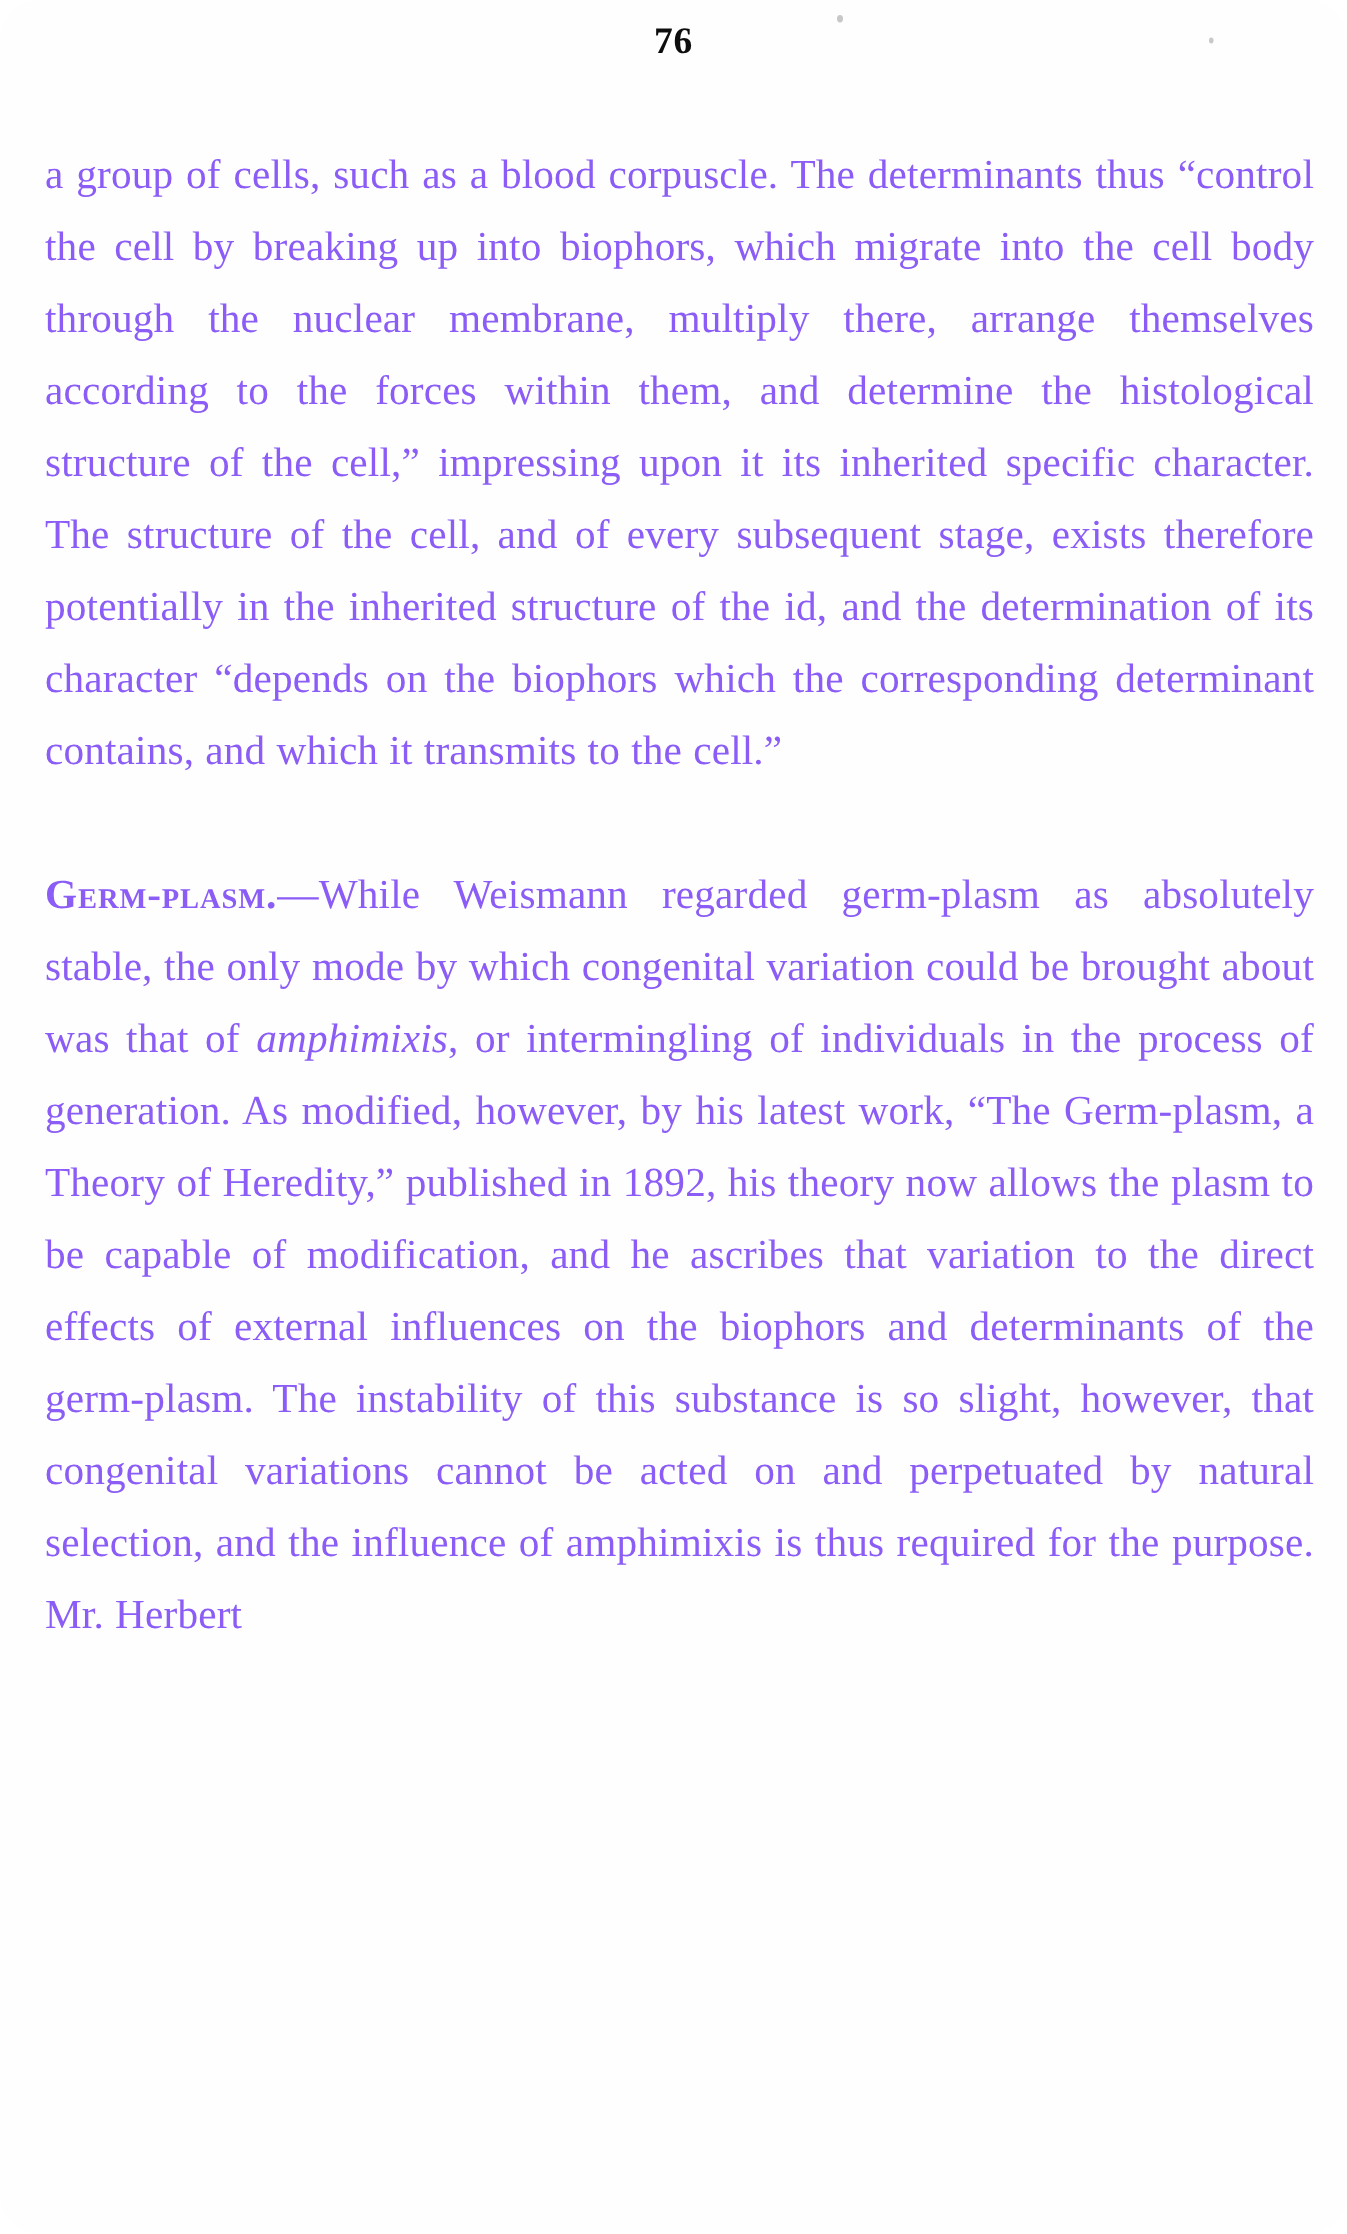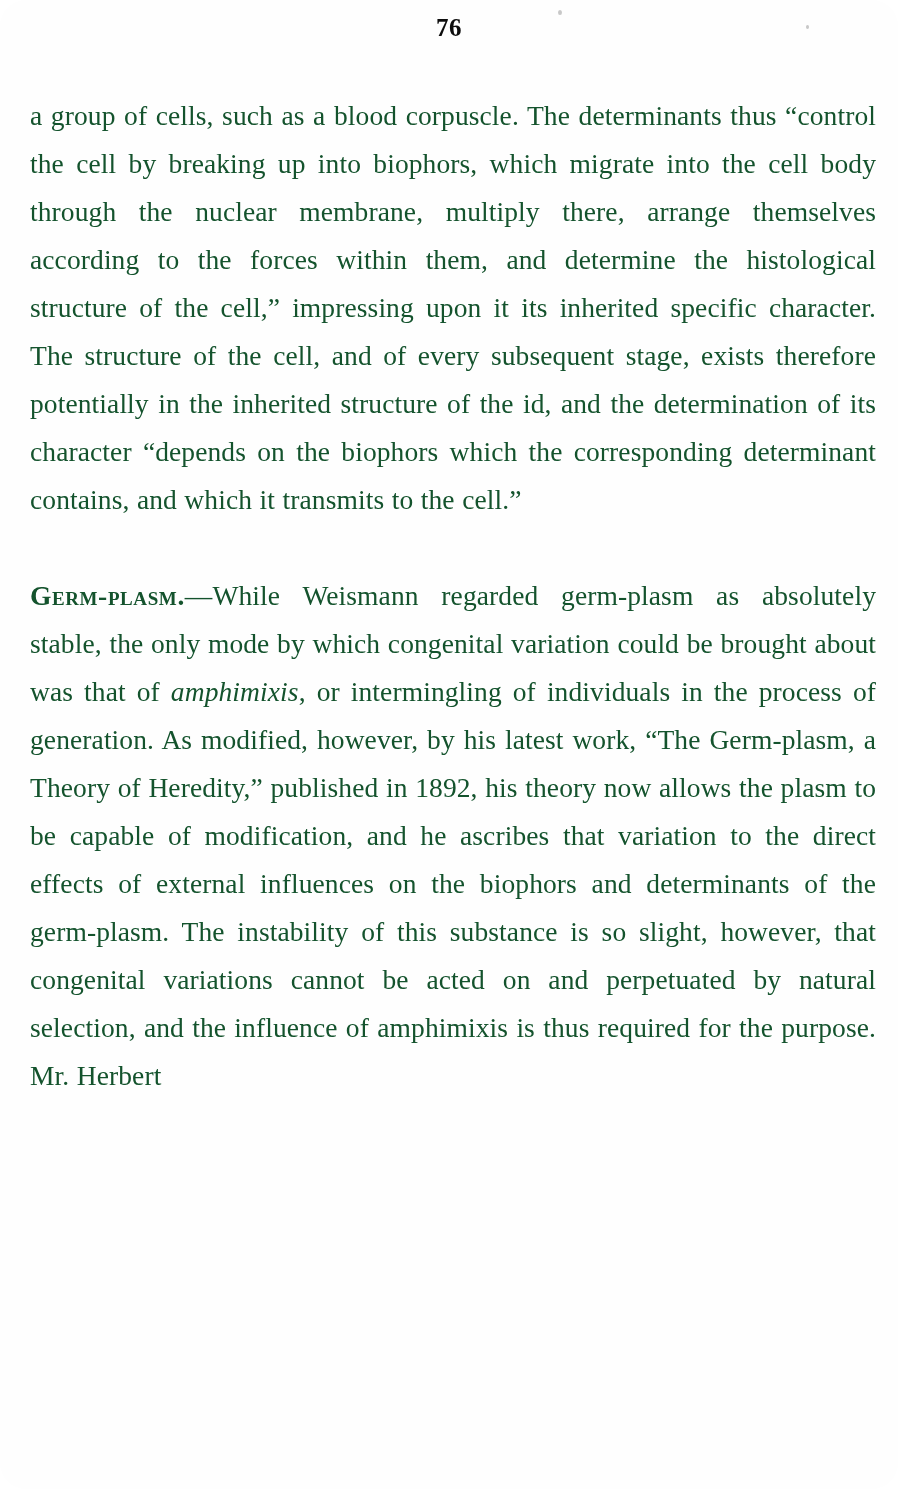--- a/index.html
+++ b/index.html
@@ -39,21 +39,21 @@
     top: 92px;
     left: 30px;
     width: 846px;
   }
   p.para {
     margin: 0;
     font-size: 27.5px;
     line-height: 48px;
     text-align: justify;
     text-justify: inter-word;
-    color: #14532d;
+    color: #8b5cf6;
     letter-spacing: 0.1px;
     word-spacing: 0.5px;
   }
   p.para + p.para {
     margin-top: 48px;
   }
   .smallcaps {
     font-variant: small-caps;
     font-weight: 700;
     letter-spacing: 0.6px;

